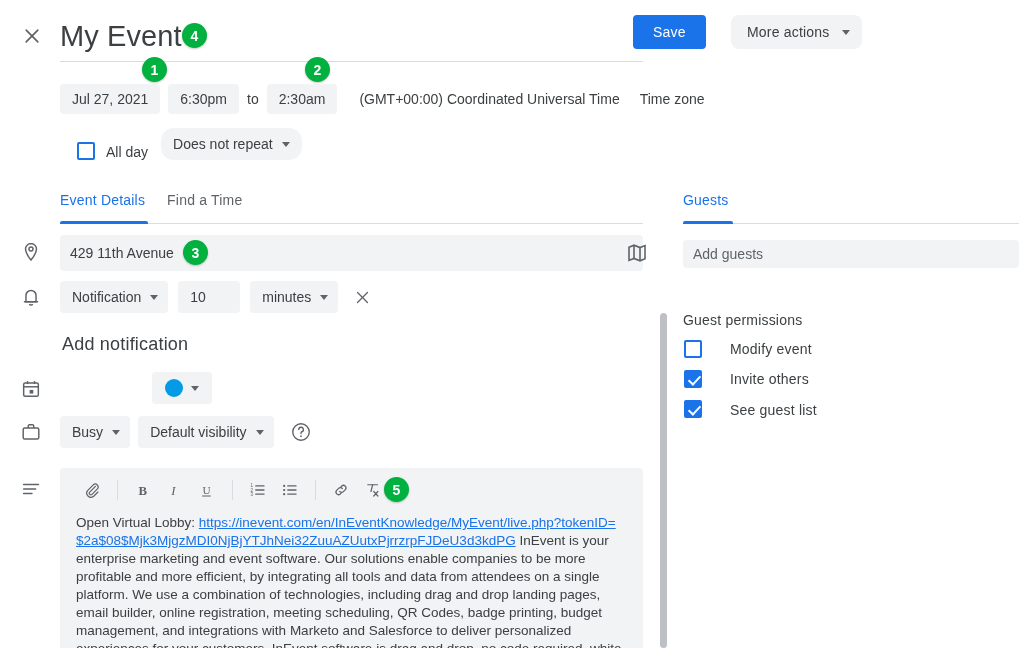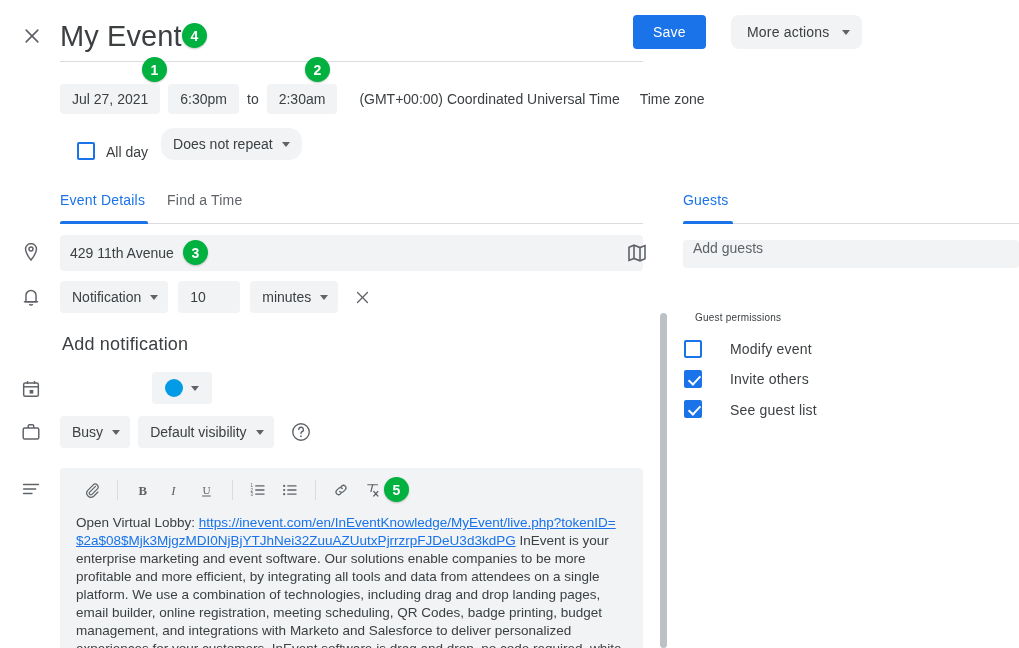--- a/index.html
+++ b/index.html
@@ -124,23 +124,23 @@
   .rt-btn svg { width:18px; height:18px; }
   .rt-sep { width:1px; height:20px; background:#dadce0; margin:0 9px; }
   .rt-body { padding:2px 16px 0 16px; font-size:13.5px; line-height:18px; color:#3c4043; }
   .rt-body a { color:#1a73e8; text-decoration:underline; word-break:break-all; }
 
   .scroll-track { position:absolute; left:660px; top:313px; width:7px; height:335px; }
   .scroll-thumb { width:7px; height:335px; background:#bdc1c6; border-radius:4px; }
 
   
   .addguests { position:absolute; left:683px; top:240px; width:336px; height:28px;
-               background:#f1f3f4; border-radius:4px; display:flex; }
+               background:#f1f3f4; border-radius:4px; display:flex; align-items:center; }
   .addguests span { font-size:14px; color:#5f6368; padding-left:10px; }
-  .gperm-title { position:absolute; left:683px; top:312px; font-size:10px; color:#3c4043; letter-spacing:.2px;margin-left:12px; }
+  .gperm-title { position:absolute; left:683px; top:312px; font-size:14px; color:#3c4043; letter-spacing:.2px; }
   .gperm { position:absolute; left:684px; display:flex; align-items:center; }
   .gperm .lbl { font-size:14px; color:#3c4043; margin-left:28px; letter-spacing:.2px; }
 
   
   .badge {
     position:absolute; width:25px; height:25px; border-radius:50%;
     background:#00b140; color:#fff; font-size:14px; font-weight:700;
     display:flex; align-items:center; justify-content:center;
     box-shadow:0 1px 2px rgba(0,0,0,.22);
   }

